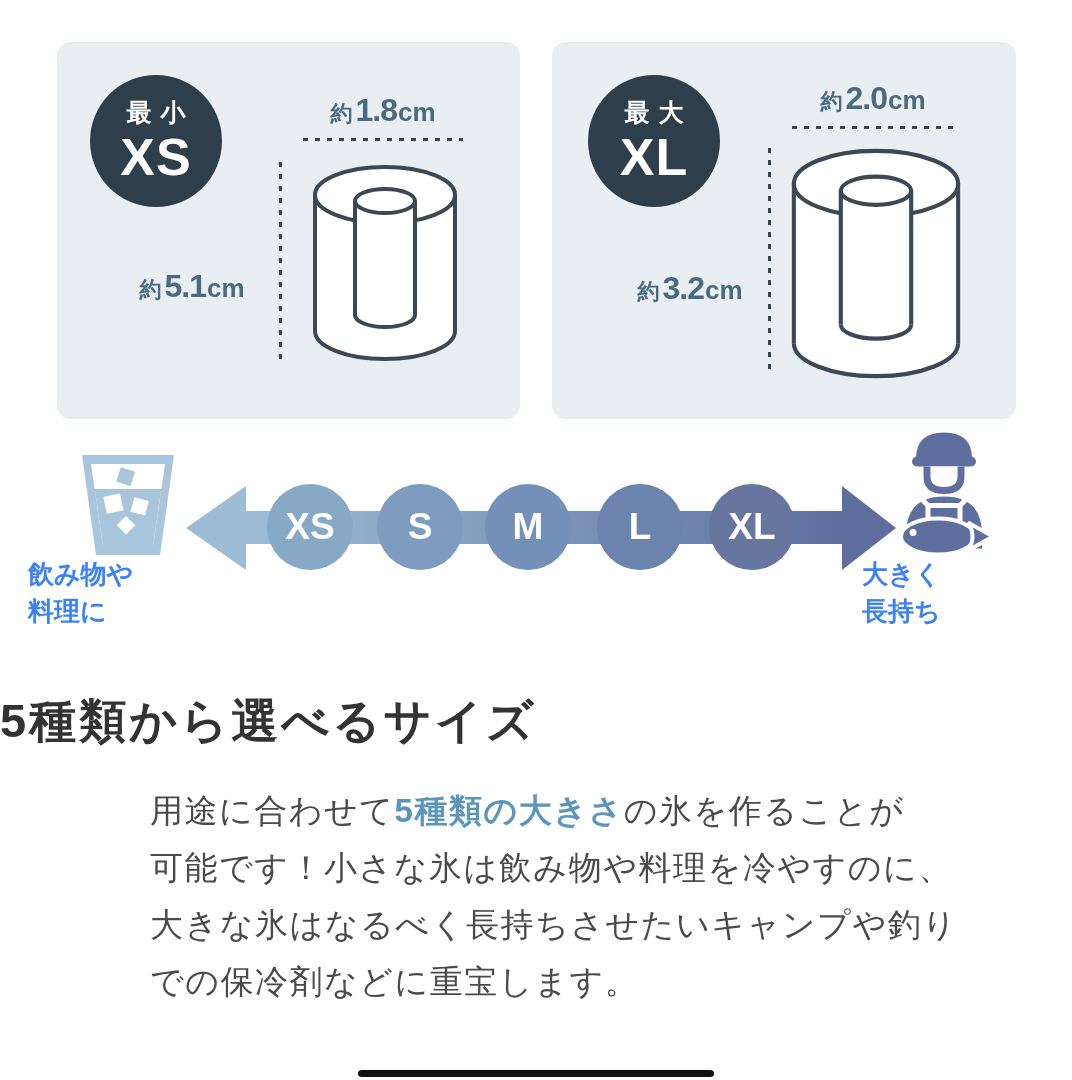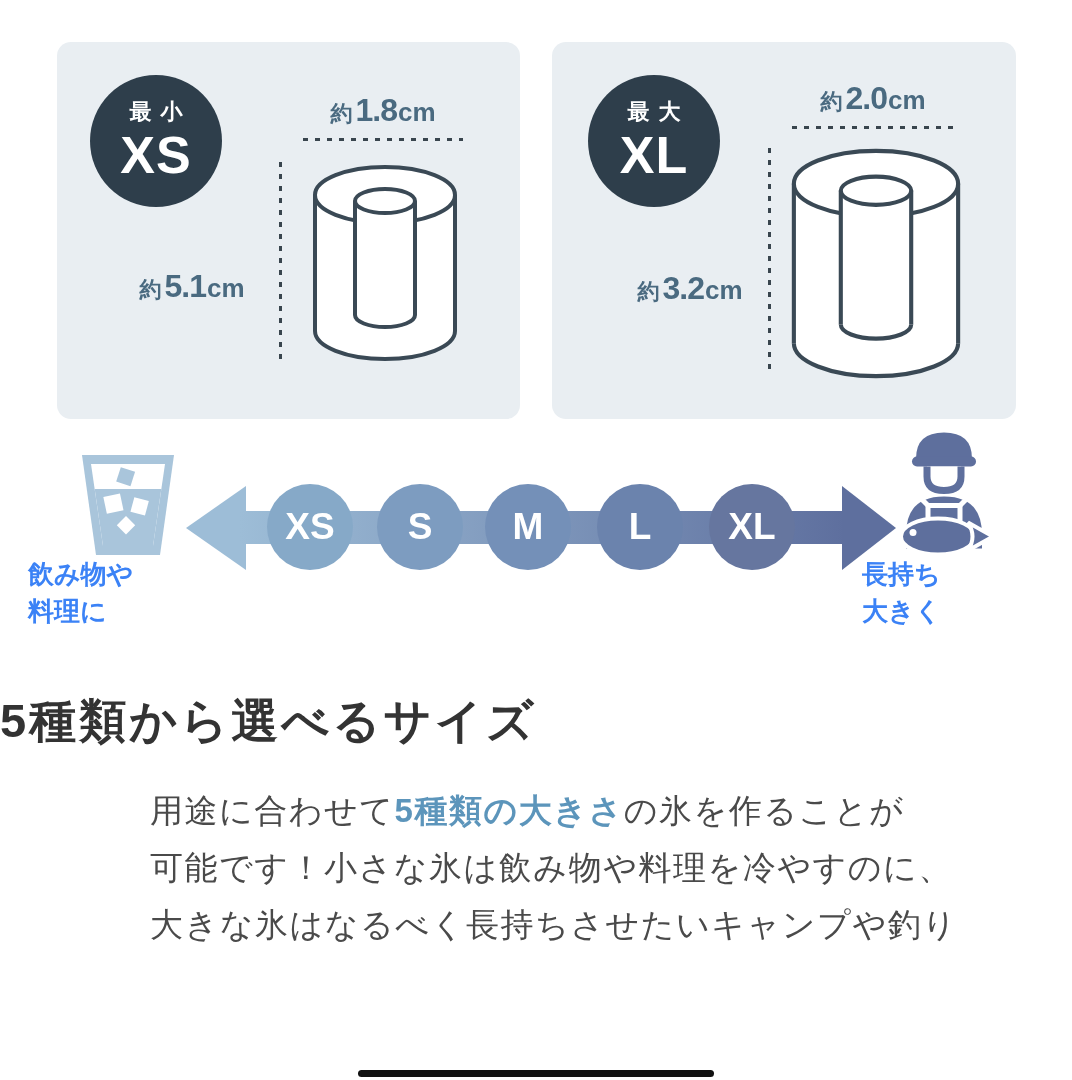--- a/index.html
+++ b/index.html
@@ -12,21 +12,21 @@
 
   
   .panel { position:absolute; top:42px; width:463px; height:377px;
            background:#e9eef2; border-radius:14px; }
   .panel.p1 { left:57px; }
   .panel.p2 { left:552px; width:464px; }
 
   .badge { position:absolute; left:33px; top:33px; width:132px; height:132px;
            border-radius:50%; background:#2e3e4b; color:#fff;
            display:flex; flex-direction:column; align-items:center; justify-content:center; }
-  .badge .b-top  { font-size:22px; font-weight:700; letter-spacing:9px; text-indent:9px;
+  .badge .b-top  { font-size:25px; font-weight:700; letter-spacing:9px; text-indent:9px;
                    line-height:1; margin-bottom:6px; }
   .badge .b-size { font-size:52px; font-weight:700; line-height:1; letter-spacing:1px; }
 
   .dim { position:absolute; display:flex; align-items:baseline; justify-content:center;
          color:#4a6a80; white-space:nowrap; }
   .dim .pre  { font-size:22px; font-weight:700; margin-right:3px; }
   .dim .val  { font-size:32px; font-weight:700; letter-spacing:-1px; }
   .dim .unit { font-size:26px; font-weight:700; margin-left:1px; }
 
   .hdash { position:absolute; height:3px;
@@ -160,26 +160,27 @@
     <rect x="20" y="30" width="64" height="10" rx="5" fill="currentColor"></rect>
     <path d="M35,40 L35,50 Q35,64 52,64 Q69,64 69,50 L69,40" fill="#fff" stroke="currentColor" stroke-width="7"></path>
     <path d="M14,122 L14,108 Q14,70 52,70 Q90,70 90,108 L90,122 Z" fill="currentColor"></path>
     <path d="M36,79 L68,79 L68,103 L36,103 Z" fill="none" stroke="#fff" stroke-width="5"></path>
     <path d="M36,79 L27,70 M68,79 L77,70" stroke="#fff" stroke-width="5" fill="none"></path>
     <ellipse cx="46" cy="110" rx="37" ry="18" fill="currentColor" stroke="#fff" stroke-width="4"></ellipse>
     <path d="M76,96 L101,110 L76,124 Q85,110 76,96 Z" fill="currentColor" stroke="#fff" stroke-width="4"></path>
     <circle cx="21" cy="106" r="3.5" fill="#fff"></circle>
   </svg>
   <div class="caption" style="left:862px; top:556px; width:170px;">
+    <div>大きく</div>
     <div>長持ち</div>
-    <div>大きく</div>
   </div>
 
   <h1 class="heading">5種類から選べるサイズ</h1>
 
   <div class="bodytext">
     <div><span>用途に合わせて</span><span class="accent" style="color: rgb(92, 149, 187);">5種類の大きさ</span><span>の氷を作ることが</span></div>
     <div>可能です！小さな氷は飲み物や料理を冷やすのに、</div>
     <div>大きな氷はなるべく長持ちさせたいキャンプや釣り</div>
+    <div>での保冷剤などに重宝します。</div>
   </div>
 
   <div class="home-bar"></div>
 </div>
 
 </body></html>

